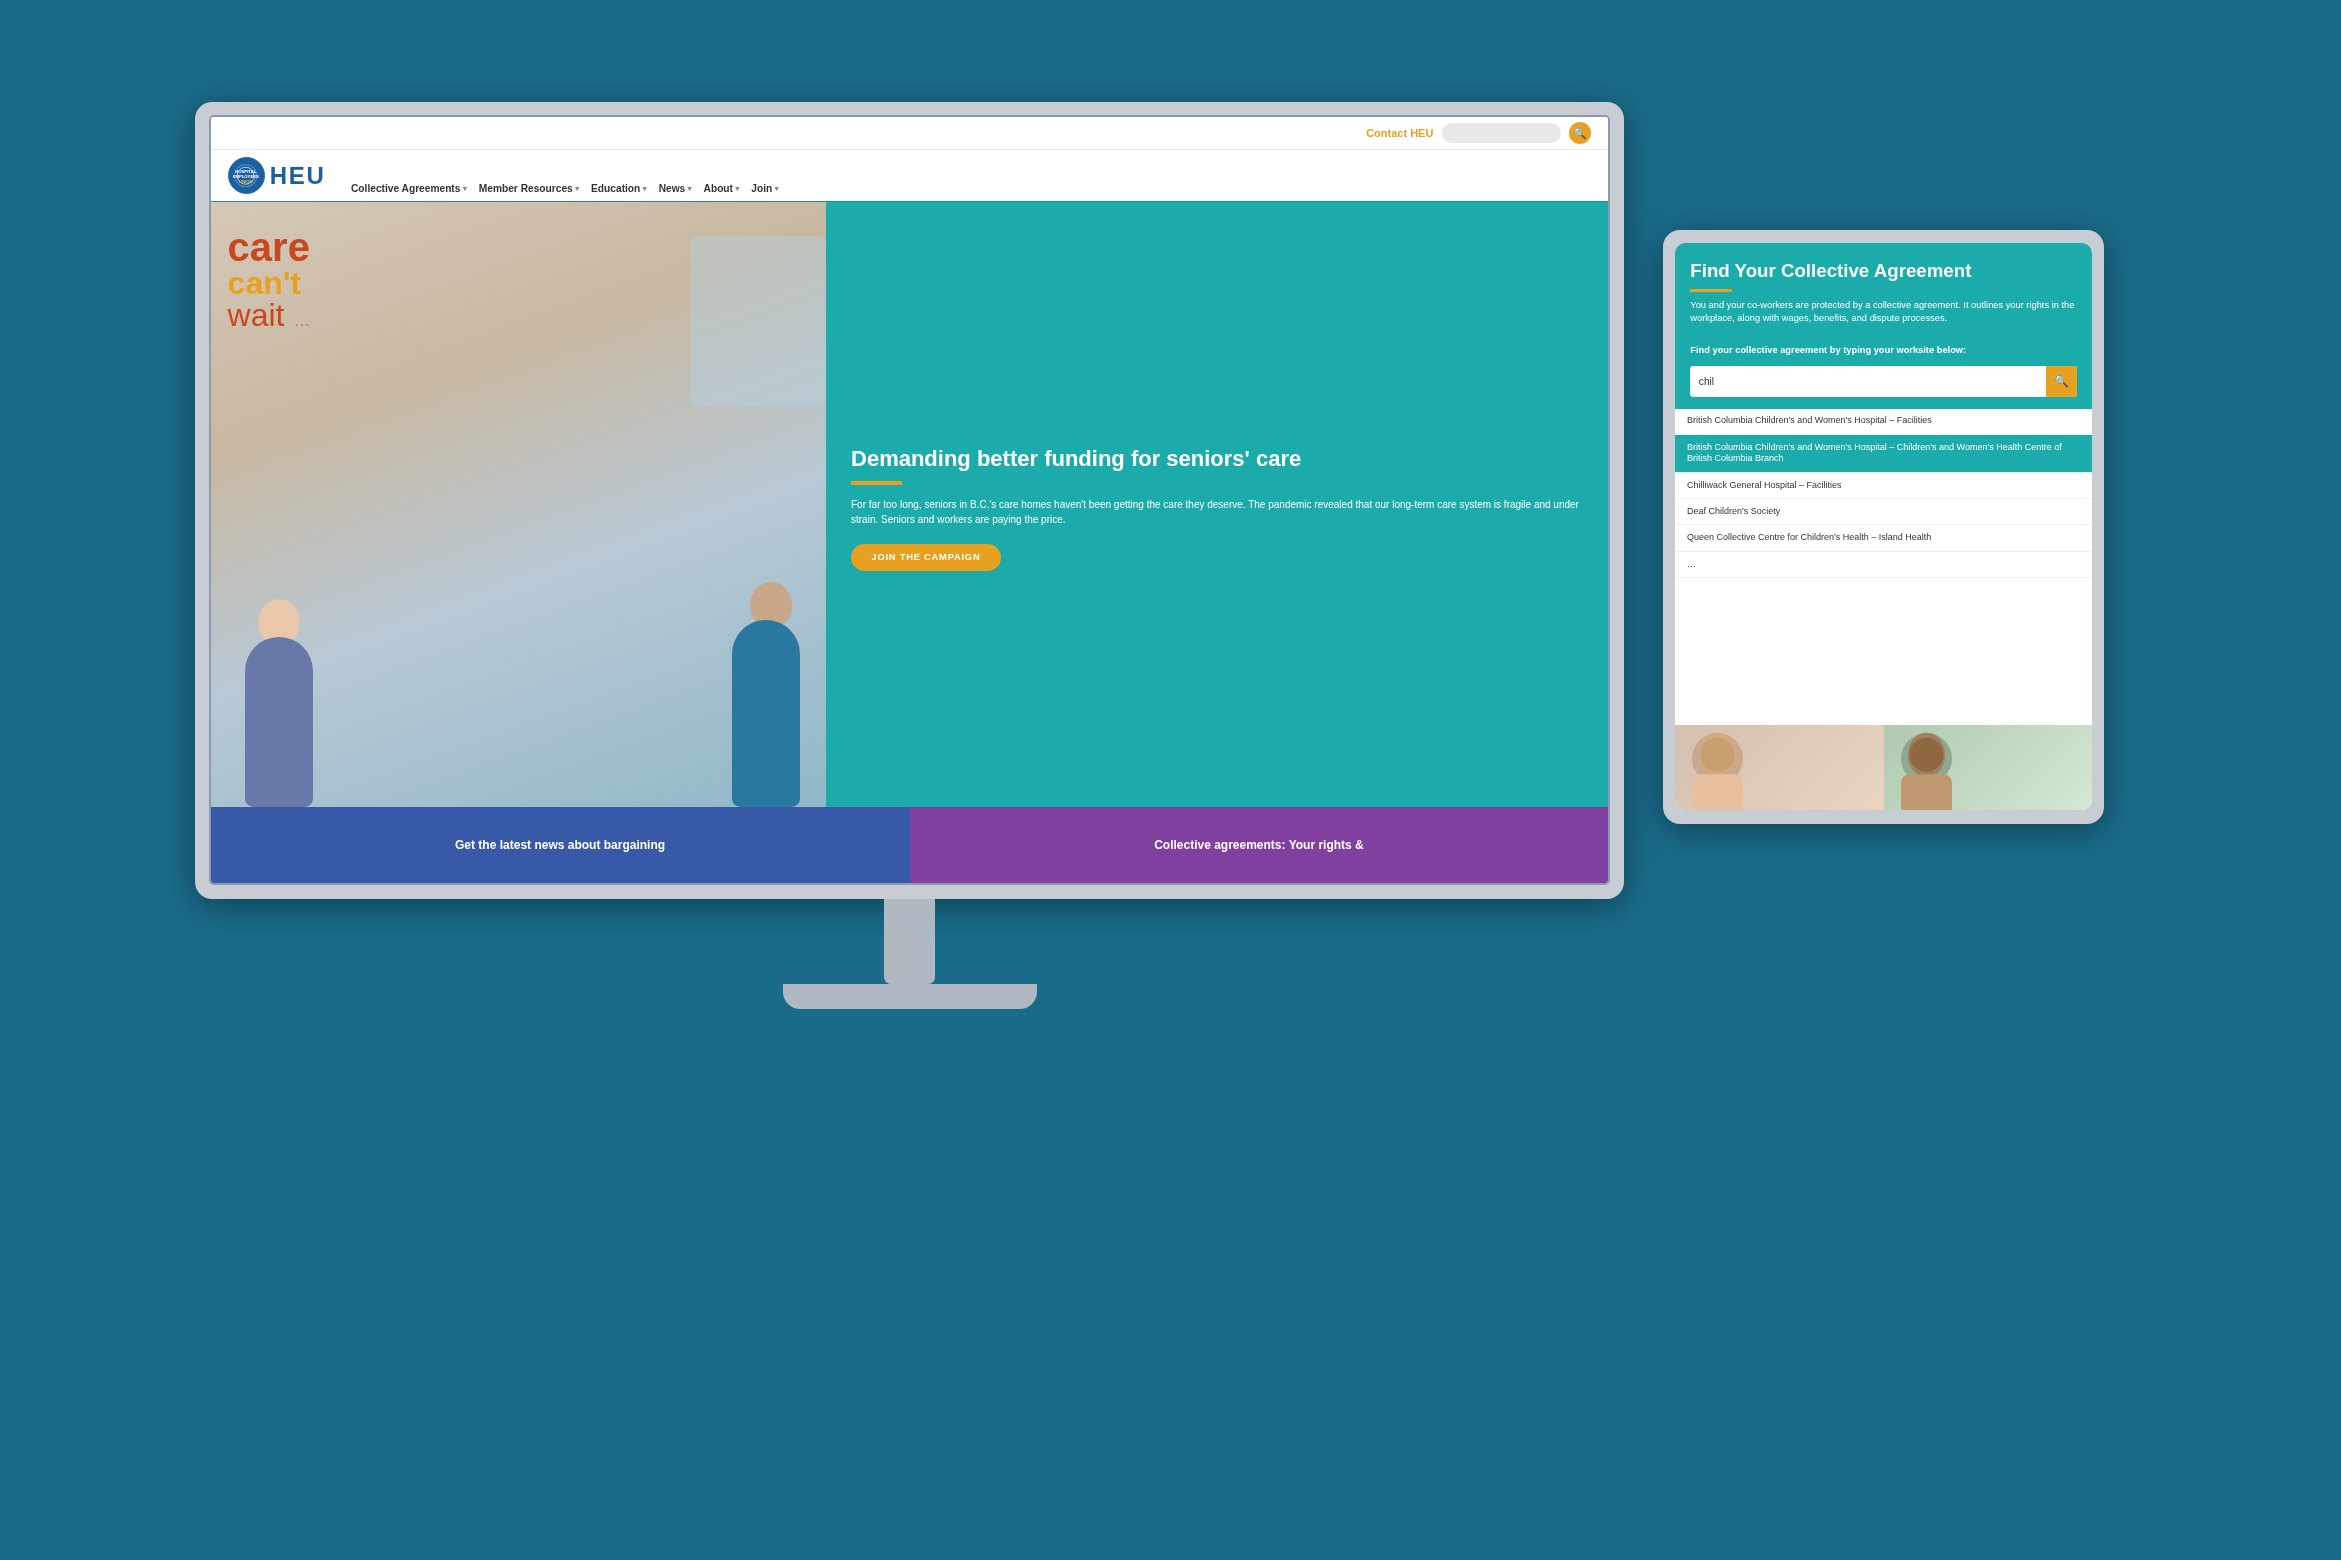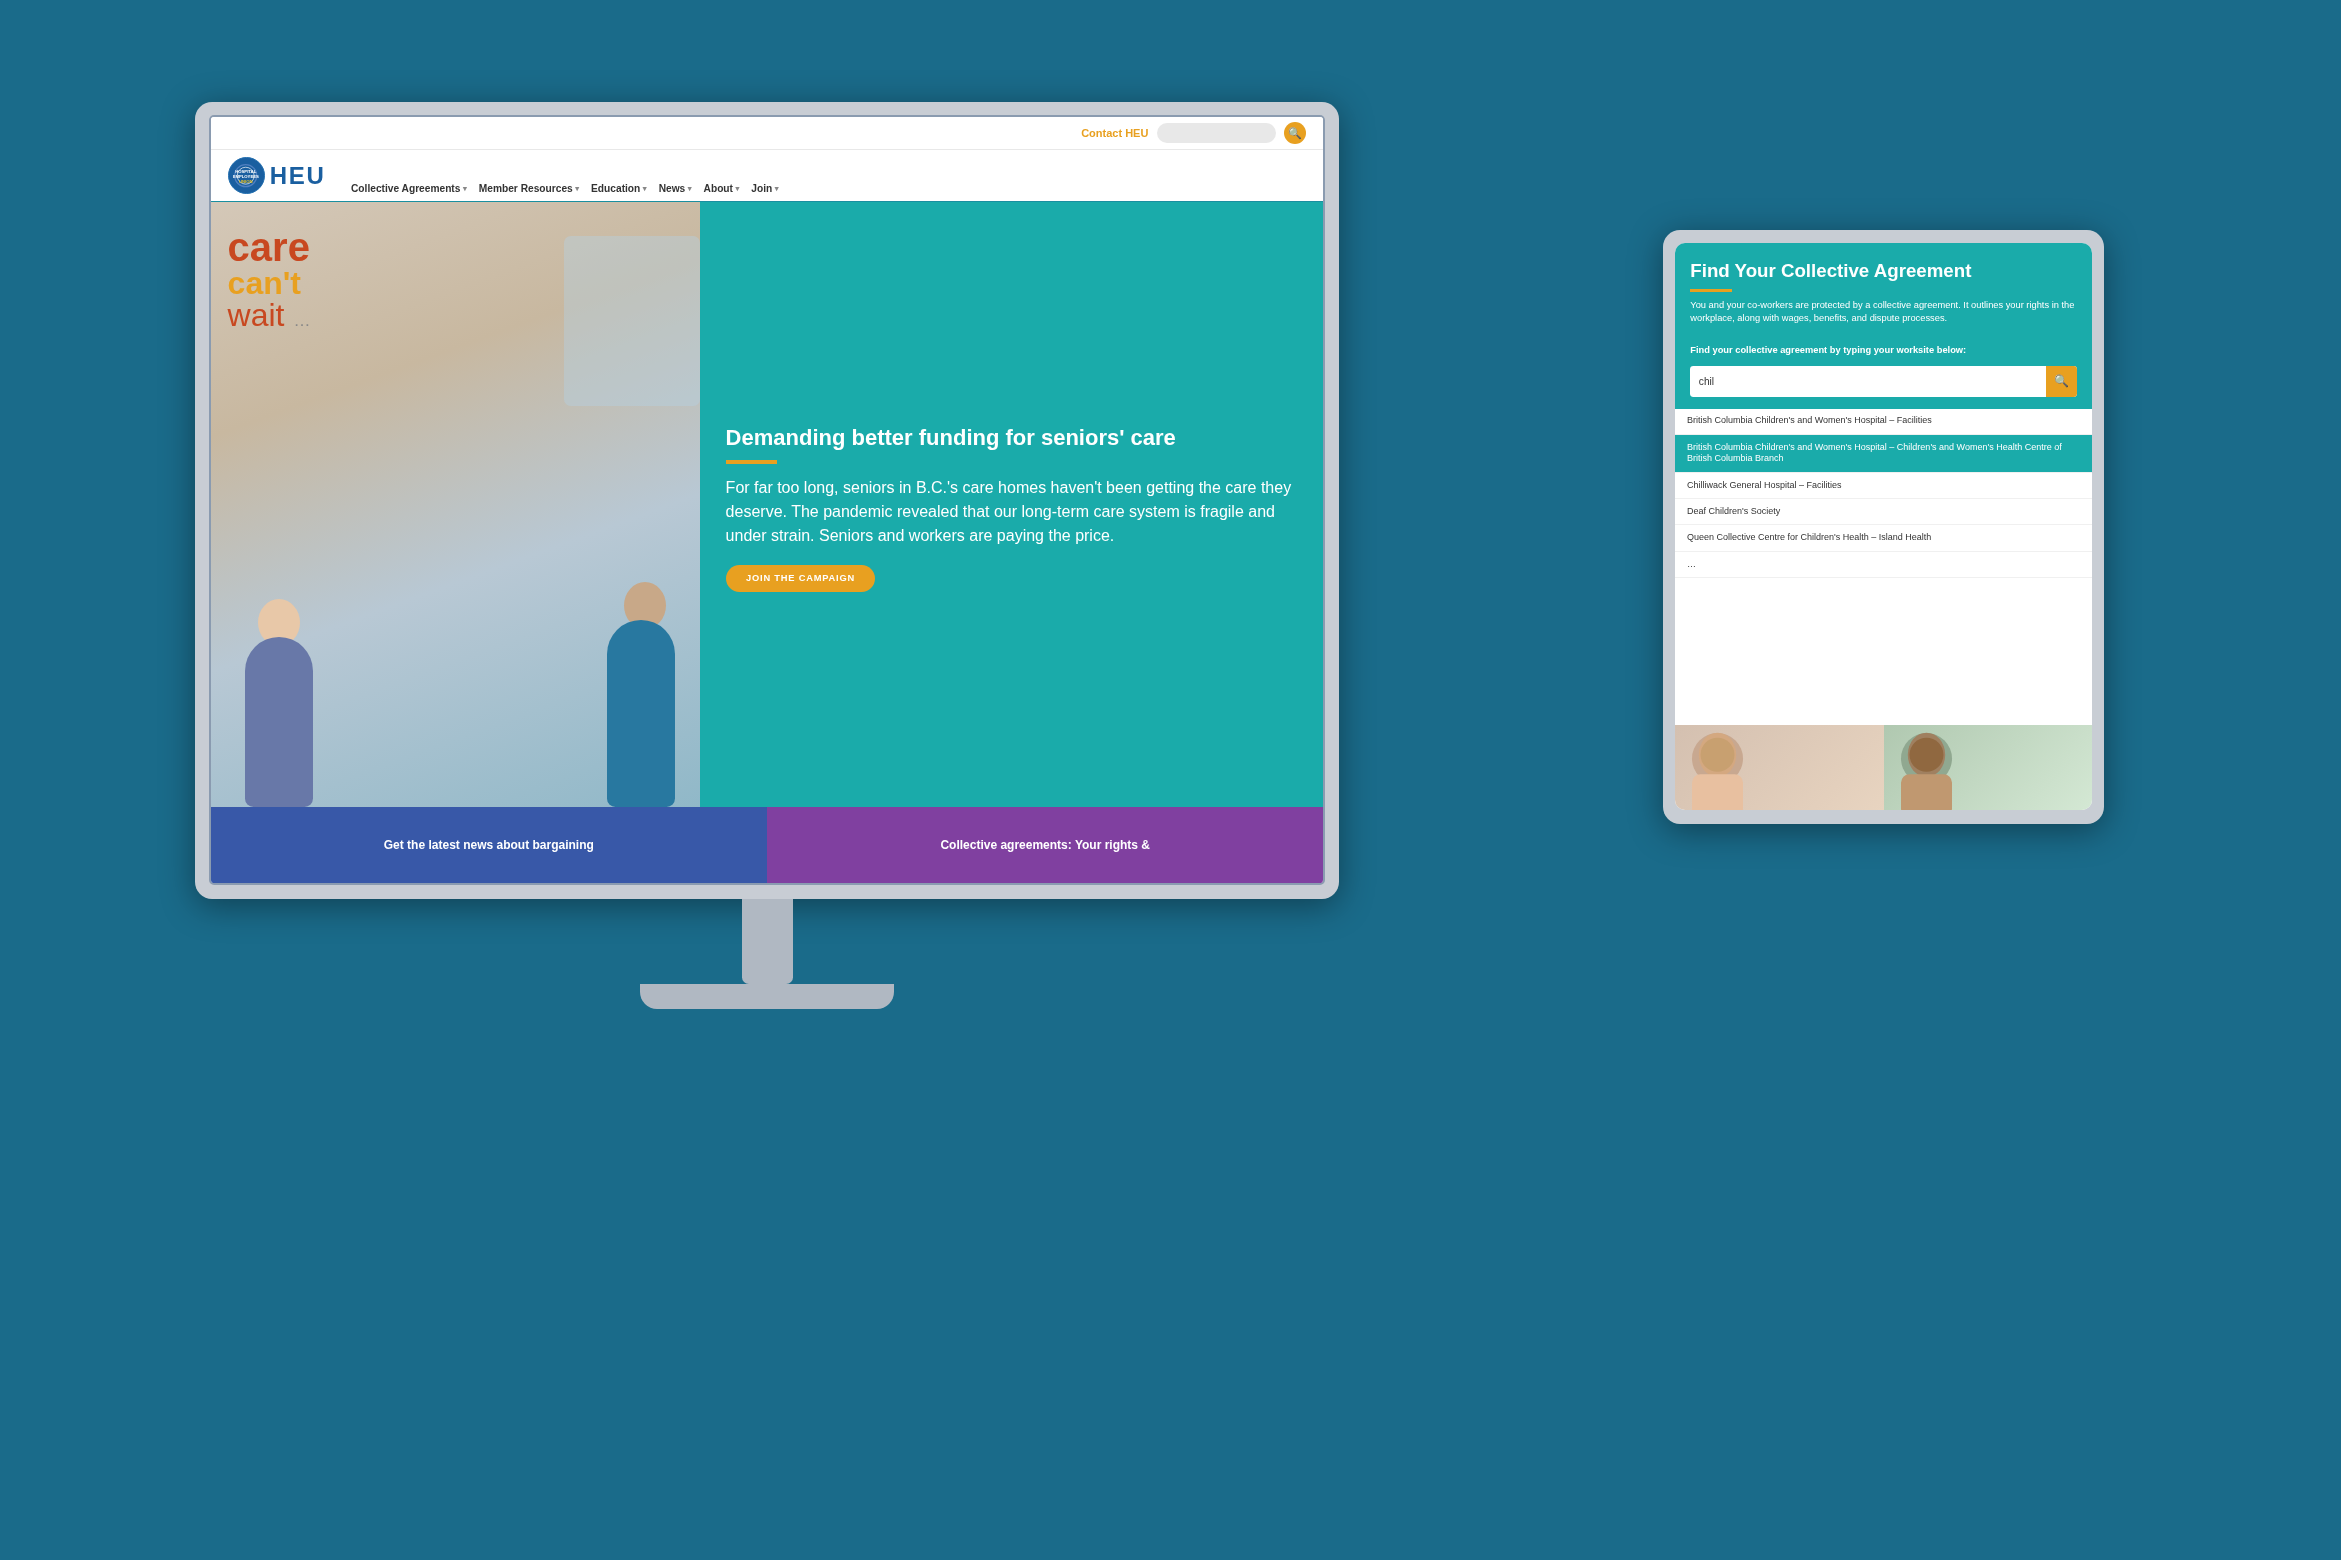--- a/index.html
+++ b/index.html
@@ -21,21 +21,21 @@
       display: flex;
       align-items: center;
       justify-content: center;
     }
 
     
     .monitor {
       position: absolute;
       left: 42px;
       top: 42px;
-      width: 1144px;
+      width: 1429px;
       height: 933px;
     }
 
     .monitor-outer {
       width: 100%;
       height: 797px;
       background: #c8cdd4;
       border-radius: 17px;
       padding: 13.6px;
       box-shadow: 0 6.8px 34px rgba(0,0,0,0.4);
@@ -285,21 +285,21 @@
     }
 
     .hero-divider {
       width: 51px;
       height: 3.4px;
       background: #e8a020;
       margin-bottom: 12px;
     }
 
     .hero-text {
-      font-size: 16px;
+      font-size: 10px;
       color: #fff;
       line-height: 1.5;
       margin-bottom: 17px;
     }
 
     .campaign-btn {
       display: inline-block;
       background: #e8a020;
       color: #fff;
       font-size: 9.3px;

